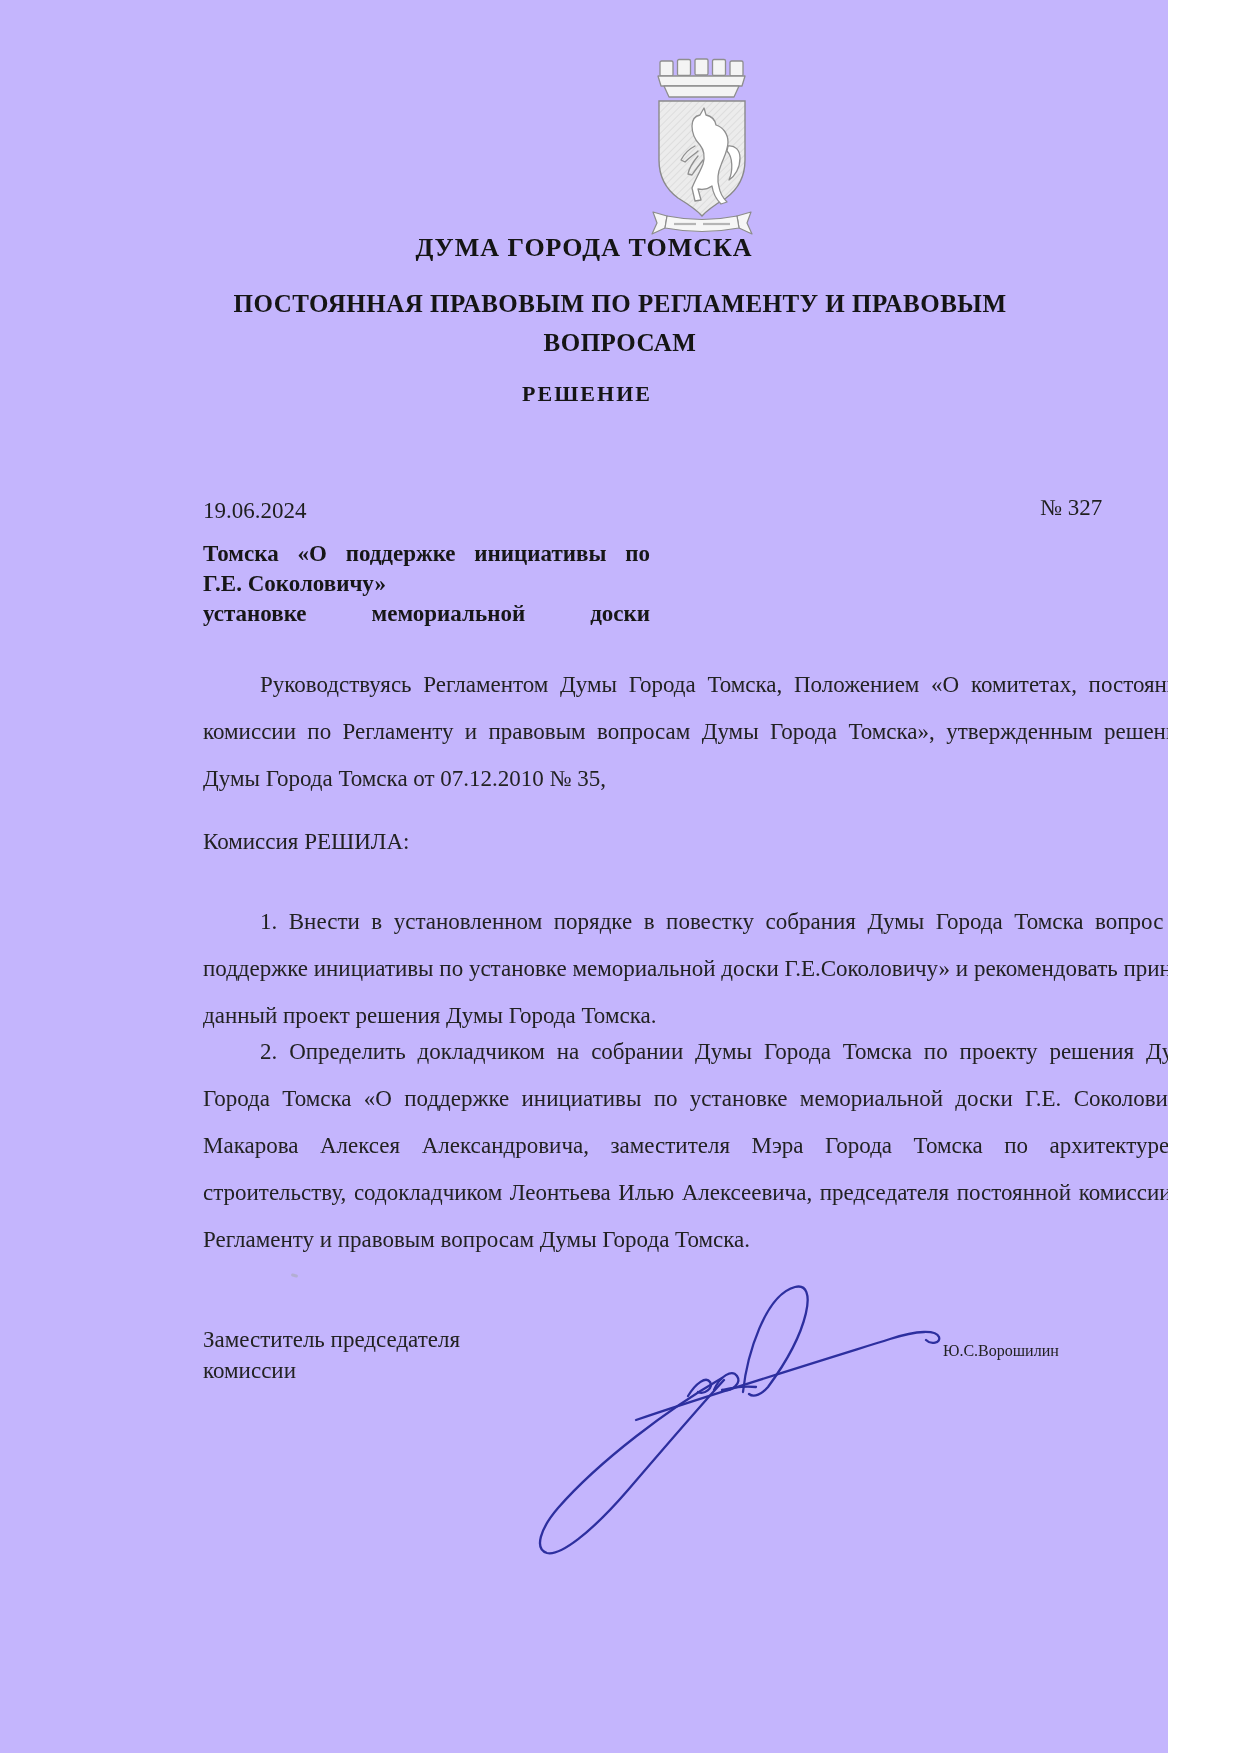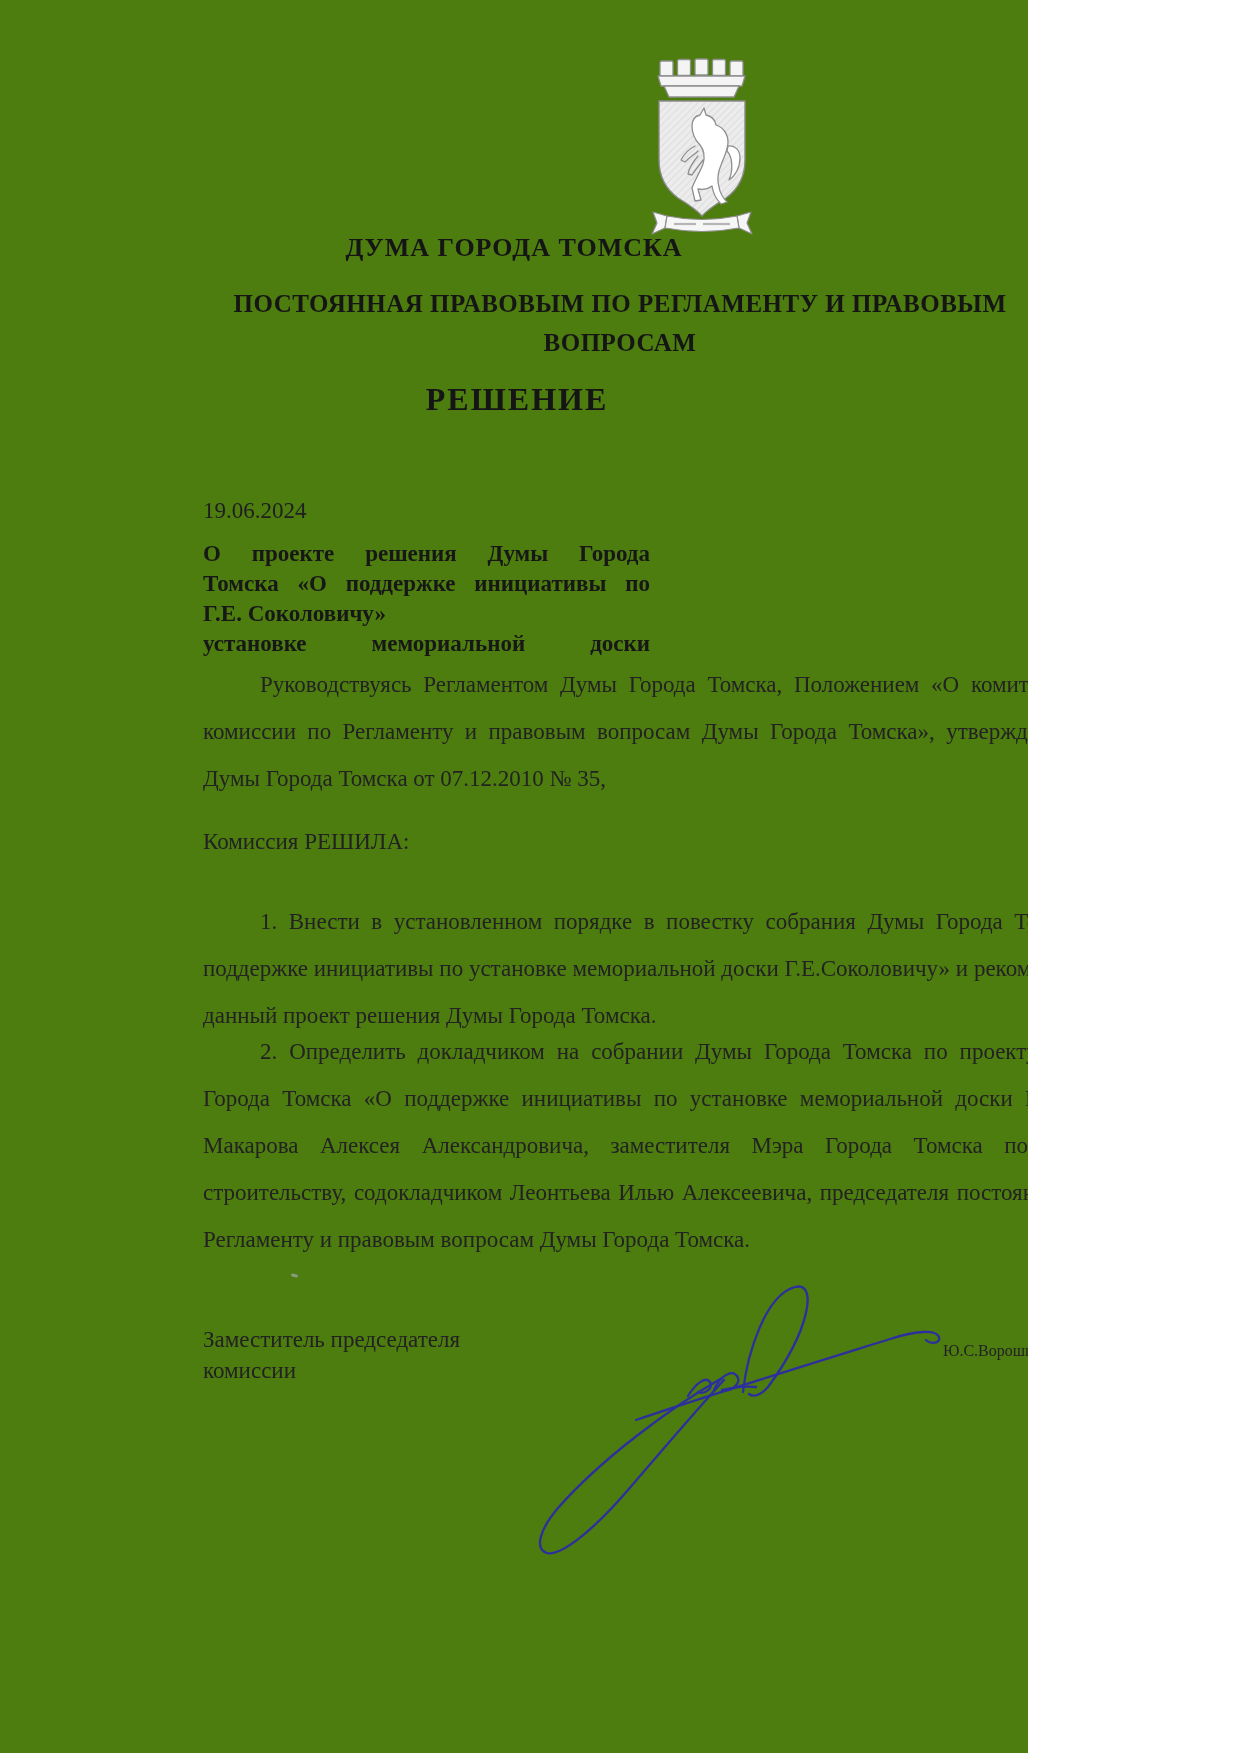--- a/index.html
+++ b/index.html
@@ -1,31 +1,31 @@
 <!DOCTYPE html>
 <html><head>
 <meta charset="utf-8">
 <style>
   html,body{margin:0;padding:0;background:#ffffff;}
   .page{
-    position:relative;width:1028px;height:1753px;background:#4d7c0f;
+    position:relative;width:1168px;height:1753px;background:#c4b5fd;
     font-family:"Liberation Serif","DejaVu Serif",serif;color:#1f1f1f;overflow:hidden;
   }
   .emblem{position:absolute;left:645px;top:56px;width:115px;height:180px;}
   .org-title{
     position:absolute;top:233px;left:0;right:0;text-align:center;
     font-weight:bold;font-size:26px;letter-spacing:1px;color:#151515;
   }
   .commission{
     position:absolute;top:284px;left:170px;width:900px;text-align:center;
     font-weight:bold;font-size:25px;line-height:39px;letter-spacing:.5px;color:#151515;
   }
   .doc-type{
     position:absolute;top:381px;left:0;right:0;text-align:center;
-    font-weight:bold;font-size:32px;letter-spacing:2px;color:#151515;padding-left:6px;
+    font-weight:bold;font-size:22px;letter-spacing:2px;color:#151515;padding-left:6px;
   }
   .doc-date{position:absolute;top:498px;left:203px;font-size:23px;}
   .doc-number{position:absolute;top:495px;left:1040px;font-size:23px;}
   .subject{
     position:absolute;top:539px;left:203px;width:447px;
     font-weight:bold;font-size:23px;line-height:30px;color:#171717;
   }
   .subject-line{text-align:justify;text-align-last:justify;}
   .subject-line.last{text-align-last:left;}
   .body-par{
@@ -92,21 +92,20 @@
     <div>ПОСТОЯННАЯ ПРАВОВЫМ ПО РЕГЛАМЕНТУ И ПРАВОВЫМ</div>
     <div>ВОПРОСАМ</div>
   </div>
 
   <div class="doc-type">РЕШЕНИЕ</div>
 
   <span class="doc-date">19.06.2024</span>
   <span class="doc-number">№ 327</span>
 
   <div class="subject">
-    <div class="subject-line">О проекте решения Думы Города</div>
     <div class="subject-line">Томска «О поддержке инициативы по</div>
     <div class="subject-line last">Г.Е. Соколовичу»</div>
     <div class="subject-line">установке мемориальной доски</div>
   </div>
 
   <p class="body-par preamble">Руководствуясь Регламентом Думы Города Томска, Положением «О комитетах, постоянной комиссии по Регламенту и правовым вопросам Думы Города Томска», утвержденным решением Думы Города Томска от 07.12.2010 № 35,</p>
 
   <div class="resolved">Комиссия РЕШИЛА:</div>
 
   <p class="body-par item1">1. Внести в установленном порядке в повестку собрания Думы Города Томска вопрос «О поддержке инициативы по установке мемориальной доски Г.Е.Соколовичу» и рекомендовать принять данный проект решения Думы Города Томска.</p>

